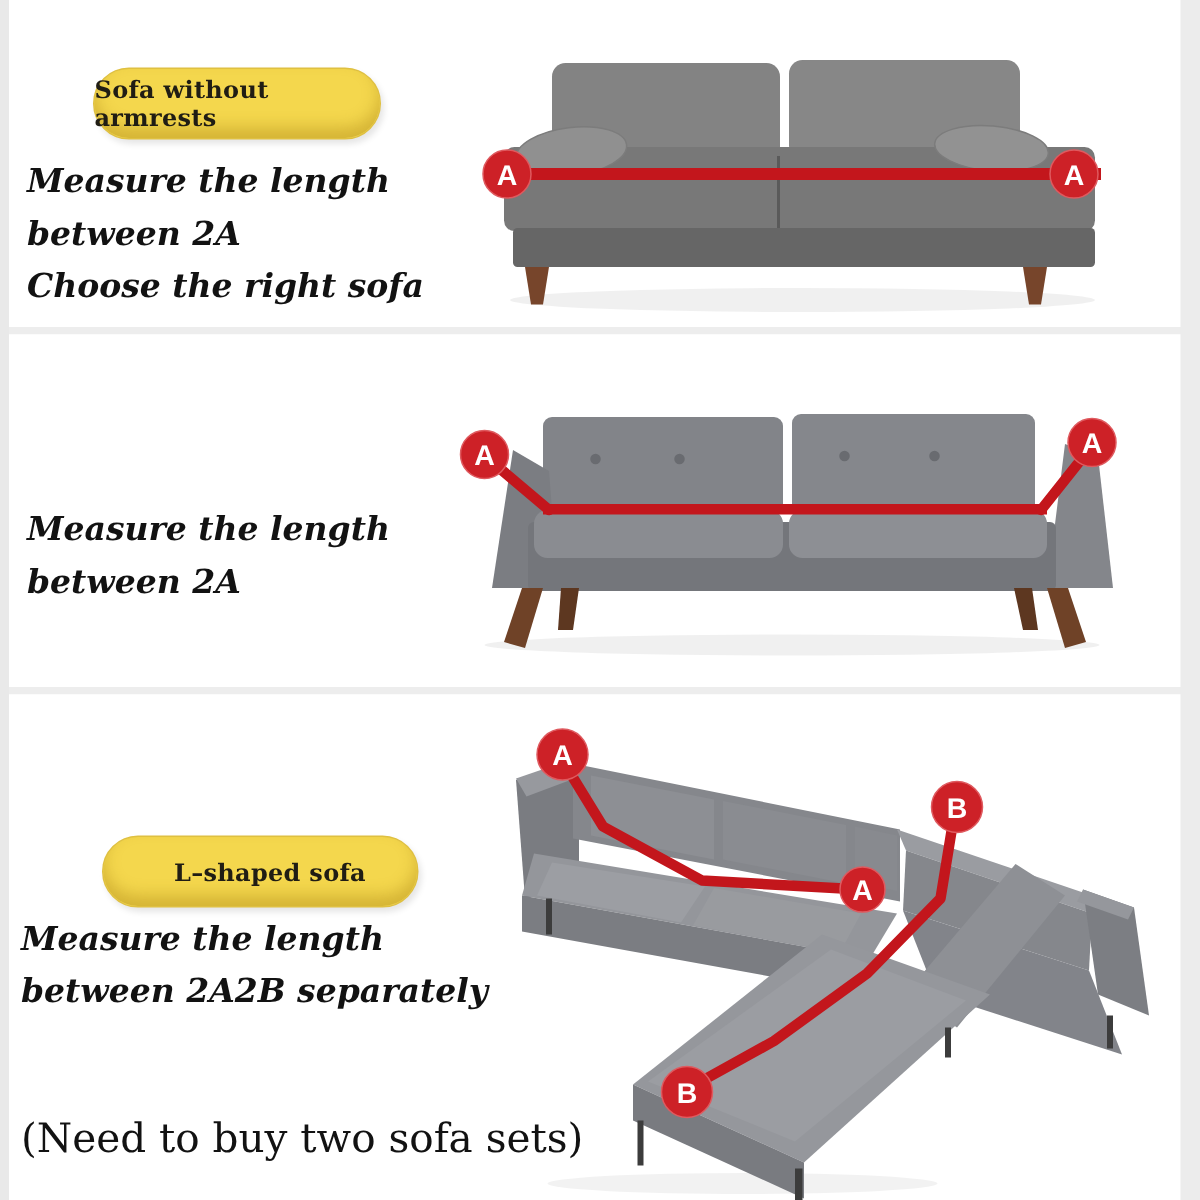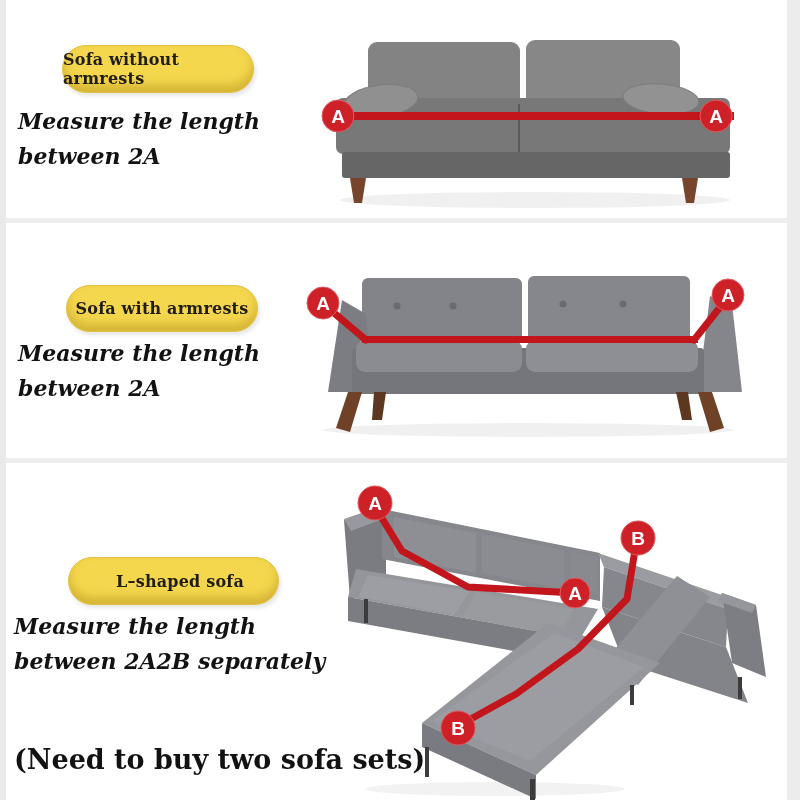--- a/index.html
+++ b/index.html
@@ -14,21 +14,21 @@
   .pill{position:absolute;display:flex;align-items:center;justify-content:center;
         background:var(--pill-yellow,#f4d74d);
         border:1px solid var(--pill-border,#dfc041);
         border-radius:24px;
         box-shadow:inset 0 -7px 10px rgba(176,138,24,.45), 2px 3px 4px rgba(0,0,0,.10);}
   .pill span{font-weight:700;font-size:16px;color:#201d14;letter-spacing:.2px;}
   .pill.left-text{justify-content:center;padding-left:13px;}
 
   .headline{position:absolute;font-weight:700;font-size:22px;line-height:35px;
             color:var(--text-dark,#121212);white-space:nowrap;font-style:italic;}
-  .note{position:absolute;font-weight:700;font-size:27px;color:var(--text-dark,#121212);
+  .note{position:absolute;font-weight:400;font-size:27px;color:var(--text-dark,#121212);
         white-space:nowrap;}
 
   svg.sofa{position:absolute;}
   .red-fill{fill:var(--accent-red,#c3161c);}
   .red-line{stroke:var(--accent-red,#c3161c);stroke-width:7;fill:none;
             stroke-linecap:round;stroke-linejoin:round;}
   .marker circle{fill:var(--marker-red,#cd2127);stroke:#df5a5f;stroke-width:1;}
   .marker text{fill:#ffffff;font-family:"Liberation Sans","DejaVu Sans",sans-serif;
                font-weight:bold;font-size:19px;text-anchor:middle;}
   .seam{stroke:#5a5a5a;stroke-width:2;}
@@ -39,20 +39,21 @@
 
 <div class="page">
 
   <section class="panel" style="height:218px">
     <div class="pill" style="left:62px;top:45px;width:190px;height:46px">
       <span>Sofa without armrests</span>
     </div>
     <div class="headline" style="left:18px;top:104px">
       <div>Measure the length</div>
       <div>between 2A</div>
+      <div>Choose the right sofa</div>
     </div>
 
     <svg class="sofa" style="left:320px;top:12px" width="440" height="200" viewBox="0 0 440 200">
       <ellipse cx="215" cy="188" rx="195" ry="8" fill="#000" opacity="0.06"></ellipse>
       <g>
         <rect x="48" y="30" width="152" height="66" rx="9" fill="#838383"></rect>
         <rect x="206" y="28" width="154" height="66" rx="9" fill="#878787"></rect>
         <rect x="16" y="86" width="394" height="56" rx="7" fill="#787878"></rect>
         <line x1="199" y1="92" x2="199" y2="140" class="seam"></line>
         <ellipse cx="61" cy="89" rx="37" ry="16" fill="#909090" stroke="#7c7c7c" stroke-width="1" transform="rotate(-7 61 89)"></ellipse>
@@ -69,23 +70,20 @@
       <g class="marker">
         <circle cx="396" cy="104" r="16"></circle>
           <text x="396" y="111">A</text>
       </g>
     </svg>
   </section>
 
   <div class="divider"></div>
 
   <section class="panel" style="height:235px">
-    <div class="pill" style="left:66px;top:62px;width:190px;height:45px">
-      <span>Sofa with armrests</span>
-    </div>
     <div class="headline" style="left:18px;top:113px">
       <div>Measure the length</div>
       <div>between 2A</div>
     </div>
 
     <svg class="sofa" style="left:300px;top:47px" width="455" height="168" viewBox="0 0 455 168">
       <ellipse cx="228" cy="160" rx="205" ry="7" fill="#000" opacity="0.06"></ellipse>
       <g>
         <rect x="62" y="8" width="160" height="66" rx="6" fill="#828489"></rect>
         <circle cx="97" cy="36" r="3.5" class="btn"></circle>

